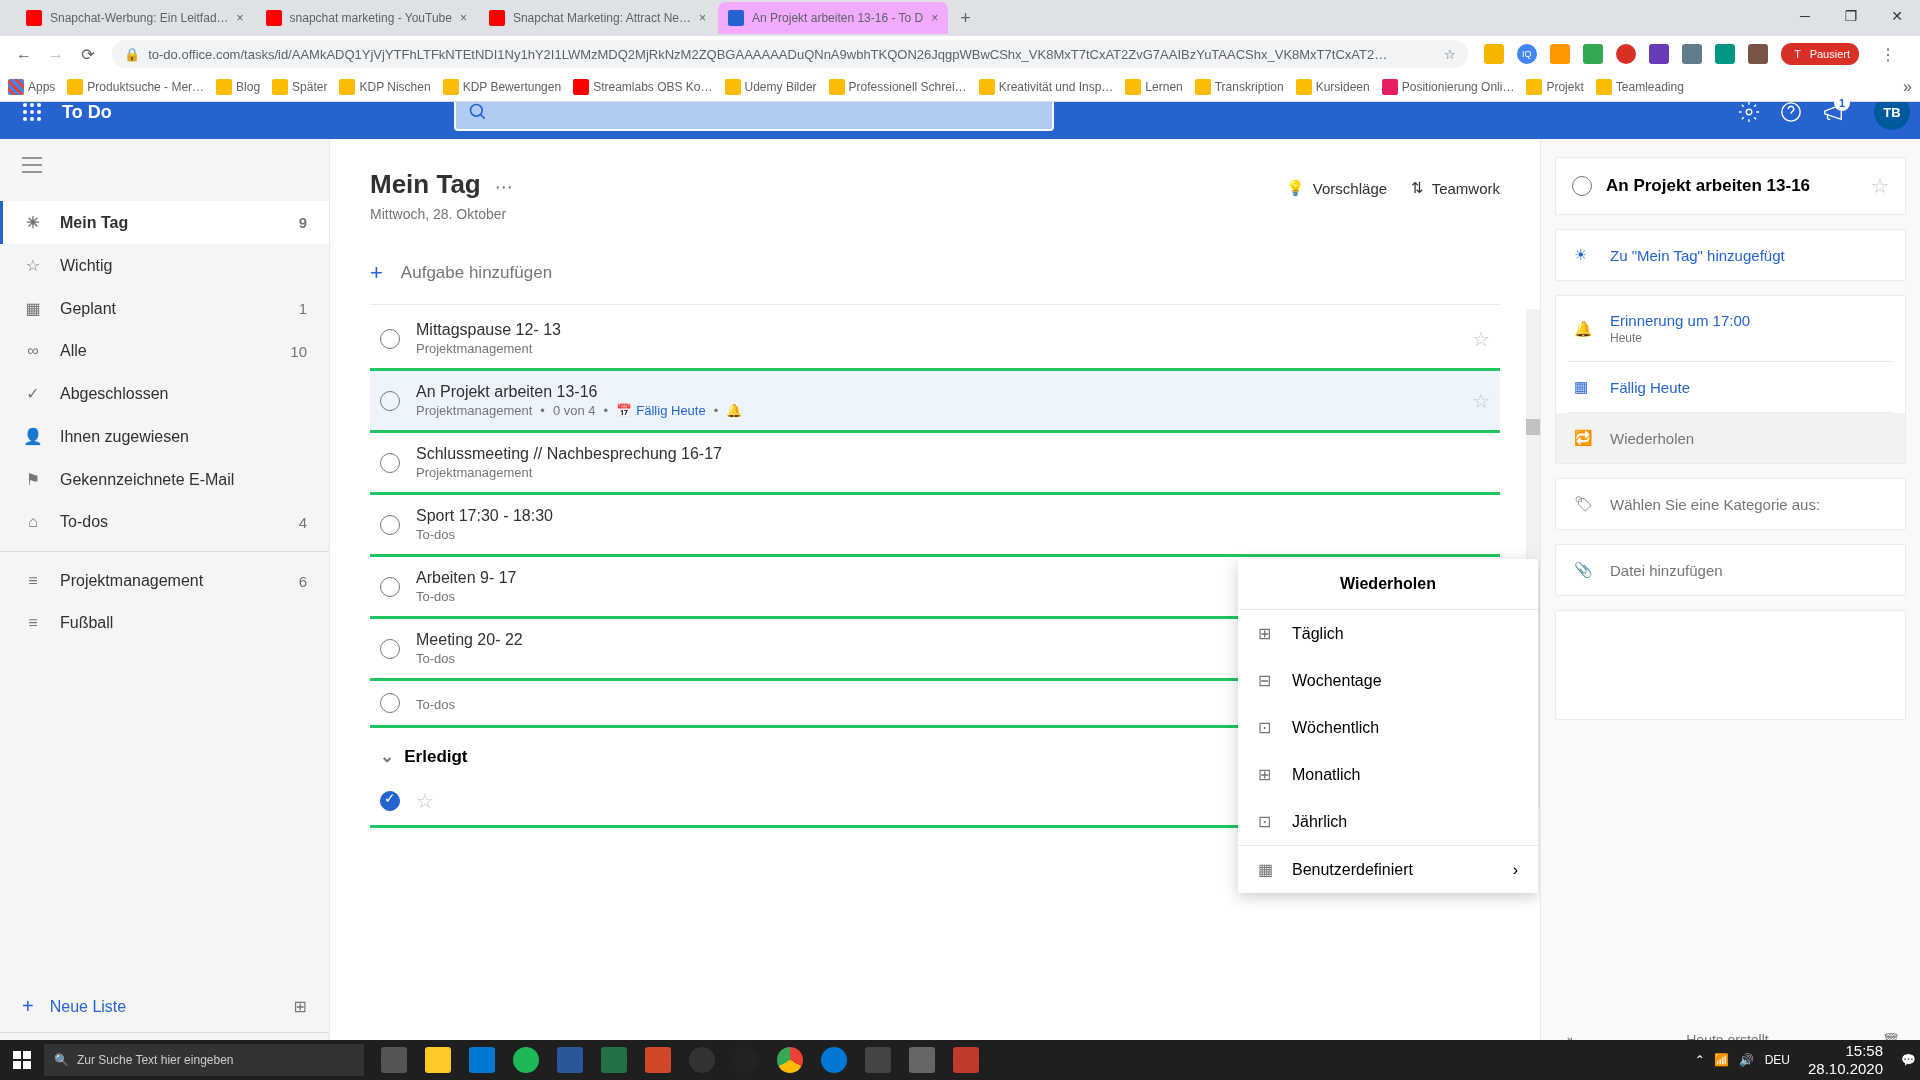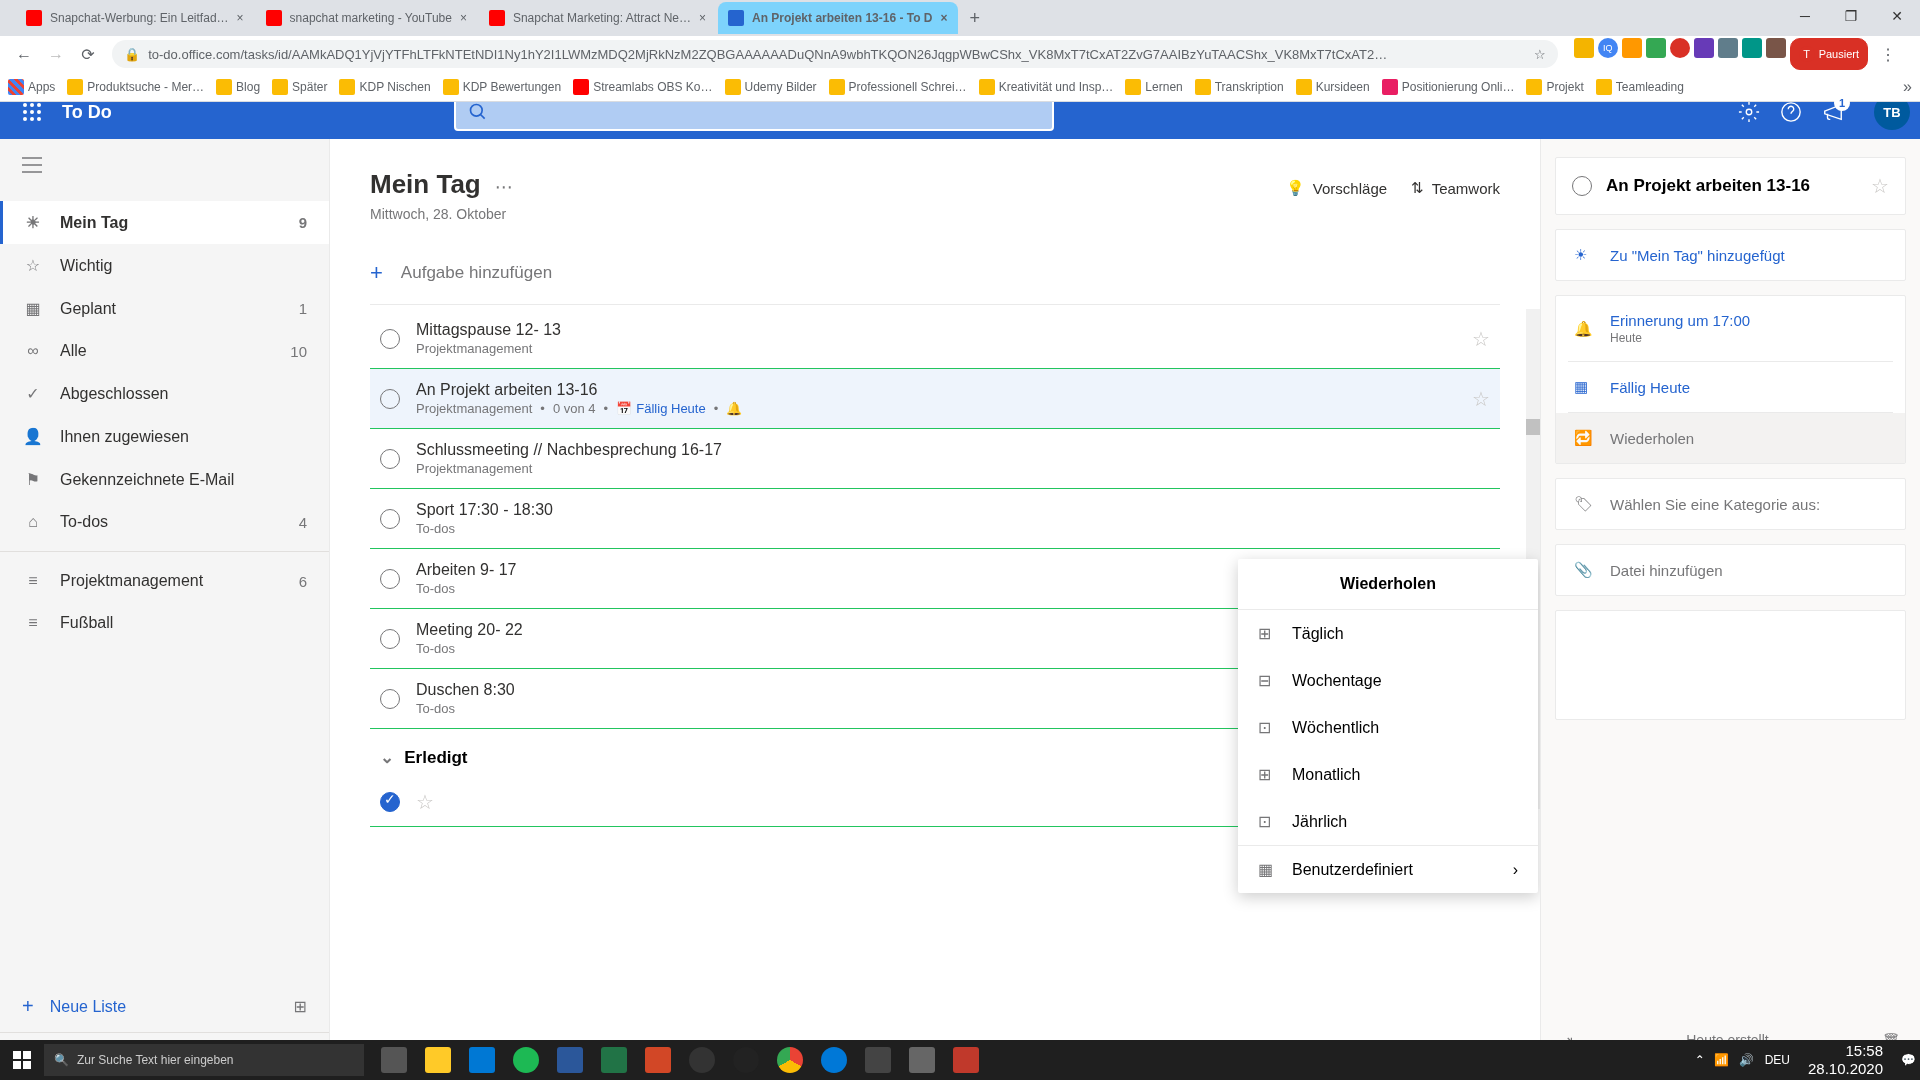--- a/index.html
+++ b/index.html
@@ -2,35 +2,35 @@
 <html><head>
 <meta charset="utf-8">
 <style>
 * { margin: 0; padding: 0; box-sizing: border-box; font-family: "Segoe UI", Arial, sans-serif; }
 body { background: #fff; width: 1920px; height: 1080px; overflow: hidden; transform-origin: top left; }
 
 
 .browser-chrome { background: #dee1e6; height: 85px; position: relative; }
 .tabs-bar { display: flex; height: 36px; align-items: center; padding-left: 16px; background: #dee1e6; }
 .tab { display: flex; align-items: center; height: 32px; padding: 0 10px; font-size: 12px; color: #5f6368; max-width: 240px; border-radius: 8px 8px 0 0; margin-right: 2px; position: relative; }
-.tab.active { background: #7dd3fc; font-weight: bold; }
+.tab.active { background: #f0abfc; }
 .tab-favicon { width: 16px; height: 16px; margin-right: 8px; background: #ccc; border-radius: 2px; flex-shrink: 0; }
 .tab-favicon.red { background: #ff0000; }
 .tab-favicon.blue { background: #2564cf; }
 .tab-title { white-space: nowrap; overflow: hidden; text-overflow: ellipsis; flex: 1; }
 .tab-close { margin-left: 8px; color: #5f6368; cursor: pointer; }
 .new-tab { padding: 0 10px; color: #5f6368; cursor: pointer; font-size: 18px; }
 .window-controls { position: absolute; right: 0; top: 0; display: flex; }
 .win-btn { width: 46px; height: 32px; display: flex; align-items: center; justify-content: center; font-size: 14px; color: #333; cursor: pointer; }
 
 .address-bar { display: flex; align-items: center; height: 36px; background: #fff; padding: 0 8px; }
 .nav-btn { width: 32px; height: 32px; display: flex; align-items: center; justify-content: center; color: #5f6368; cursor: pointer; font-size: 16px; }
 .url-box { flex: 1; background: #f1f3f4; border-radius: 16px; height: 28px; display: flex; align-items: center; padding: 0 12px; margin: 0 8px; font-size: 13px; color: #5f6368; }
 .url-text { white-space: nowrap; overflow: hidden; text-overflow: ellipsis; flex: 1; }
-.ext-icons { display: flex; gap: 4px; padding: 0 8px; }
+.ext-icons { display: flex; gap: 13px; align-items: center; padding: 0 8px; }
 .ext-icon { width: 20px; height: 20px; border-radius: 3px; background: #888; }
 .ext-icon.round { border-radius: 50%; }
 .pausiert { background: #d93025; color: #fff; font-size: 11px; padding: 2px 8px; border-radius: 10px; border: 1px solid #d93025; display: flex; align-items: center; }
 .pausiert::before { content: 'T'; background: #d93025; color: #fff; width: 16px; height: 16px; border-radius: 50%; display: inline-flex; align-items: center; justify-content: center; margin-right: 4px; }
 
 .bookmarks-bar { display: flex; align-items: center; height: 30px; background: #fff; padding: 0 8px; border-bottom: 1px solid #dadce0; gap: 12px; overflow: hidden; }
 .bookmark { display: flex; align-items: center; font-size: 12px; color: #5f6368; cursor: pointer; gap: 4px; white-space: nowrap; }
 .bm-icon { width: 16px; height: 16px; background: #fbbc04; border-radius: 2px; flex-shrink: 0; }
 .bm-icon.apps { background: repeating-linear-gradient(45deg, #4285f4, #4285f4 3px, #ea4335 3px, #ea4335 6px); }
 .bm-more { margin-left: auto; color: #5f6368; }
@@ -70,21 +70,21 @@
 .list-menu { margin-left: 14px; color: #767678; cursor: pointer; font-size: 18px; }
 .header-right { margin-left: auto; display: flex; gap: 24px; align-items: center; }
 .hr-btn { display: flex; align-items: center; gap: 8px; color: #323130; font-size: 15px; cursor: pointer; }
 .date-label { color: #767678; font-size: 14px; margin-top: 6px; }
 
 .add-task { display: flex; align-items: center; padding: 18px 0; margin-top: 20px; gap: 18px; border-bottom: 1px solid #eaeaea; }
 .add-task-icon { color: #2564cf; font-size: 22px; }
 .add-task-text { color: #767678; font-size: 17px; }
 
 .tasks { margin-top: 4px; }
-.task { display: flex; align-items: center; padding: 12px 10px; gap: 16px; border-bottom: 1px solid #22c55e; cursor: pointer; position: relative; }
+.task { display: flex; align-items: center; padding: 12px 10px; gap: 16px; border-bottom: 3px solid #22c55e; cursor: pointer; position: relative; }
 .task.selected { background: #eef4fc; }
 .task-check { width: 20px; height: 20px; border: 1.5px solid #767678; border-radius: 50%; flex-shrink: 0; }
 .task-check.done { background: #2564cf; border-color: #2564cf; position: relative; }
 .task-check.done::after { content: '✓'; color: #fff; position: absolute; left: 3px; top: -2px; font-size: 14px; }
 .task-body { flex: 1; }
 .task-title { font-size: 16px; color: #323130; }
 .task-title.done { text-decoration: line-through; color: #767678; }
 .task-meta { font-size: 13px; color: #767678; margin-top: 2px; display: flex; gap: 8px; align-items: center; }
 .due-badge { color: #2564cf; display: flex; align-items: center; gap: 4px; }
 .task-star { color: #c8c6c4; font-size: 20px; }
@@ -461,21 +461,20 @@
             <div class="task-title">Meeting 20- 22</div>
             <div class="task-meta">
               <span>To-dos</span>
             </div>
           </div>
         </div>
 
       <div class="task">
           <div class="task-check"></div>
           <div class="task-body">
-            <div class="task-title">Duschen 8:30</div>
             <div class="task-meta">
               <span>To-dos</span>
             </div>
           </div>
         </div>
 
       <div class="completed-header">
         <span class="chevron">⌄</span>
         <span>Erledigt</span>
       </div>

